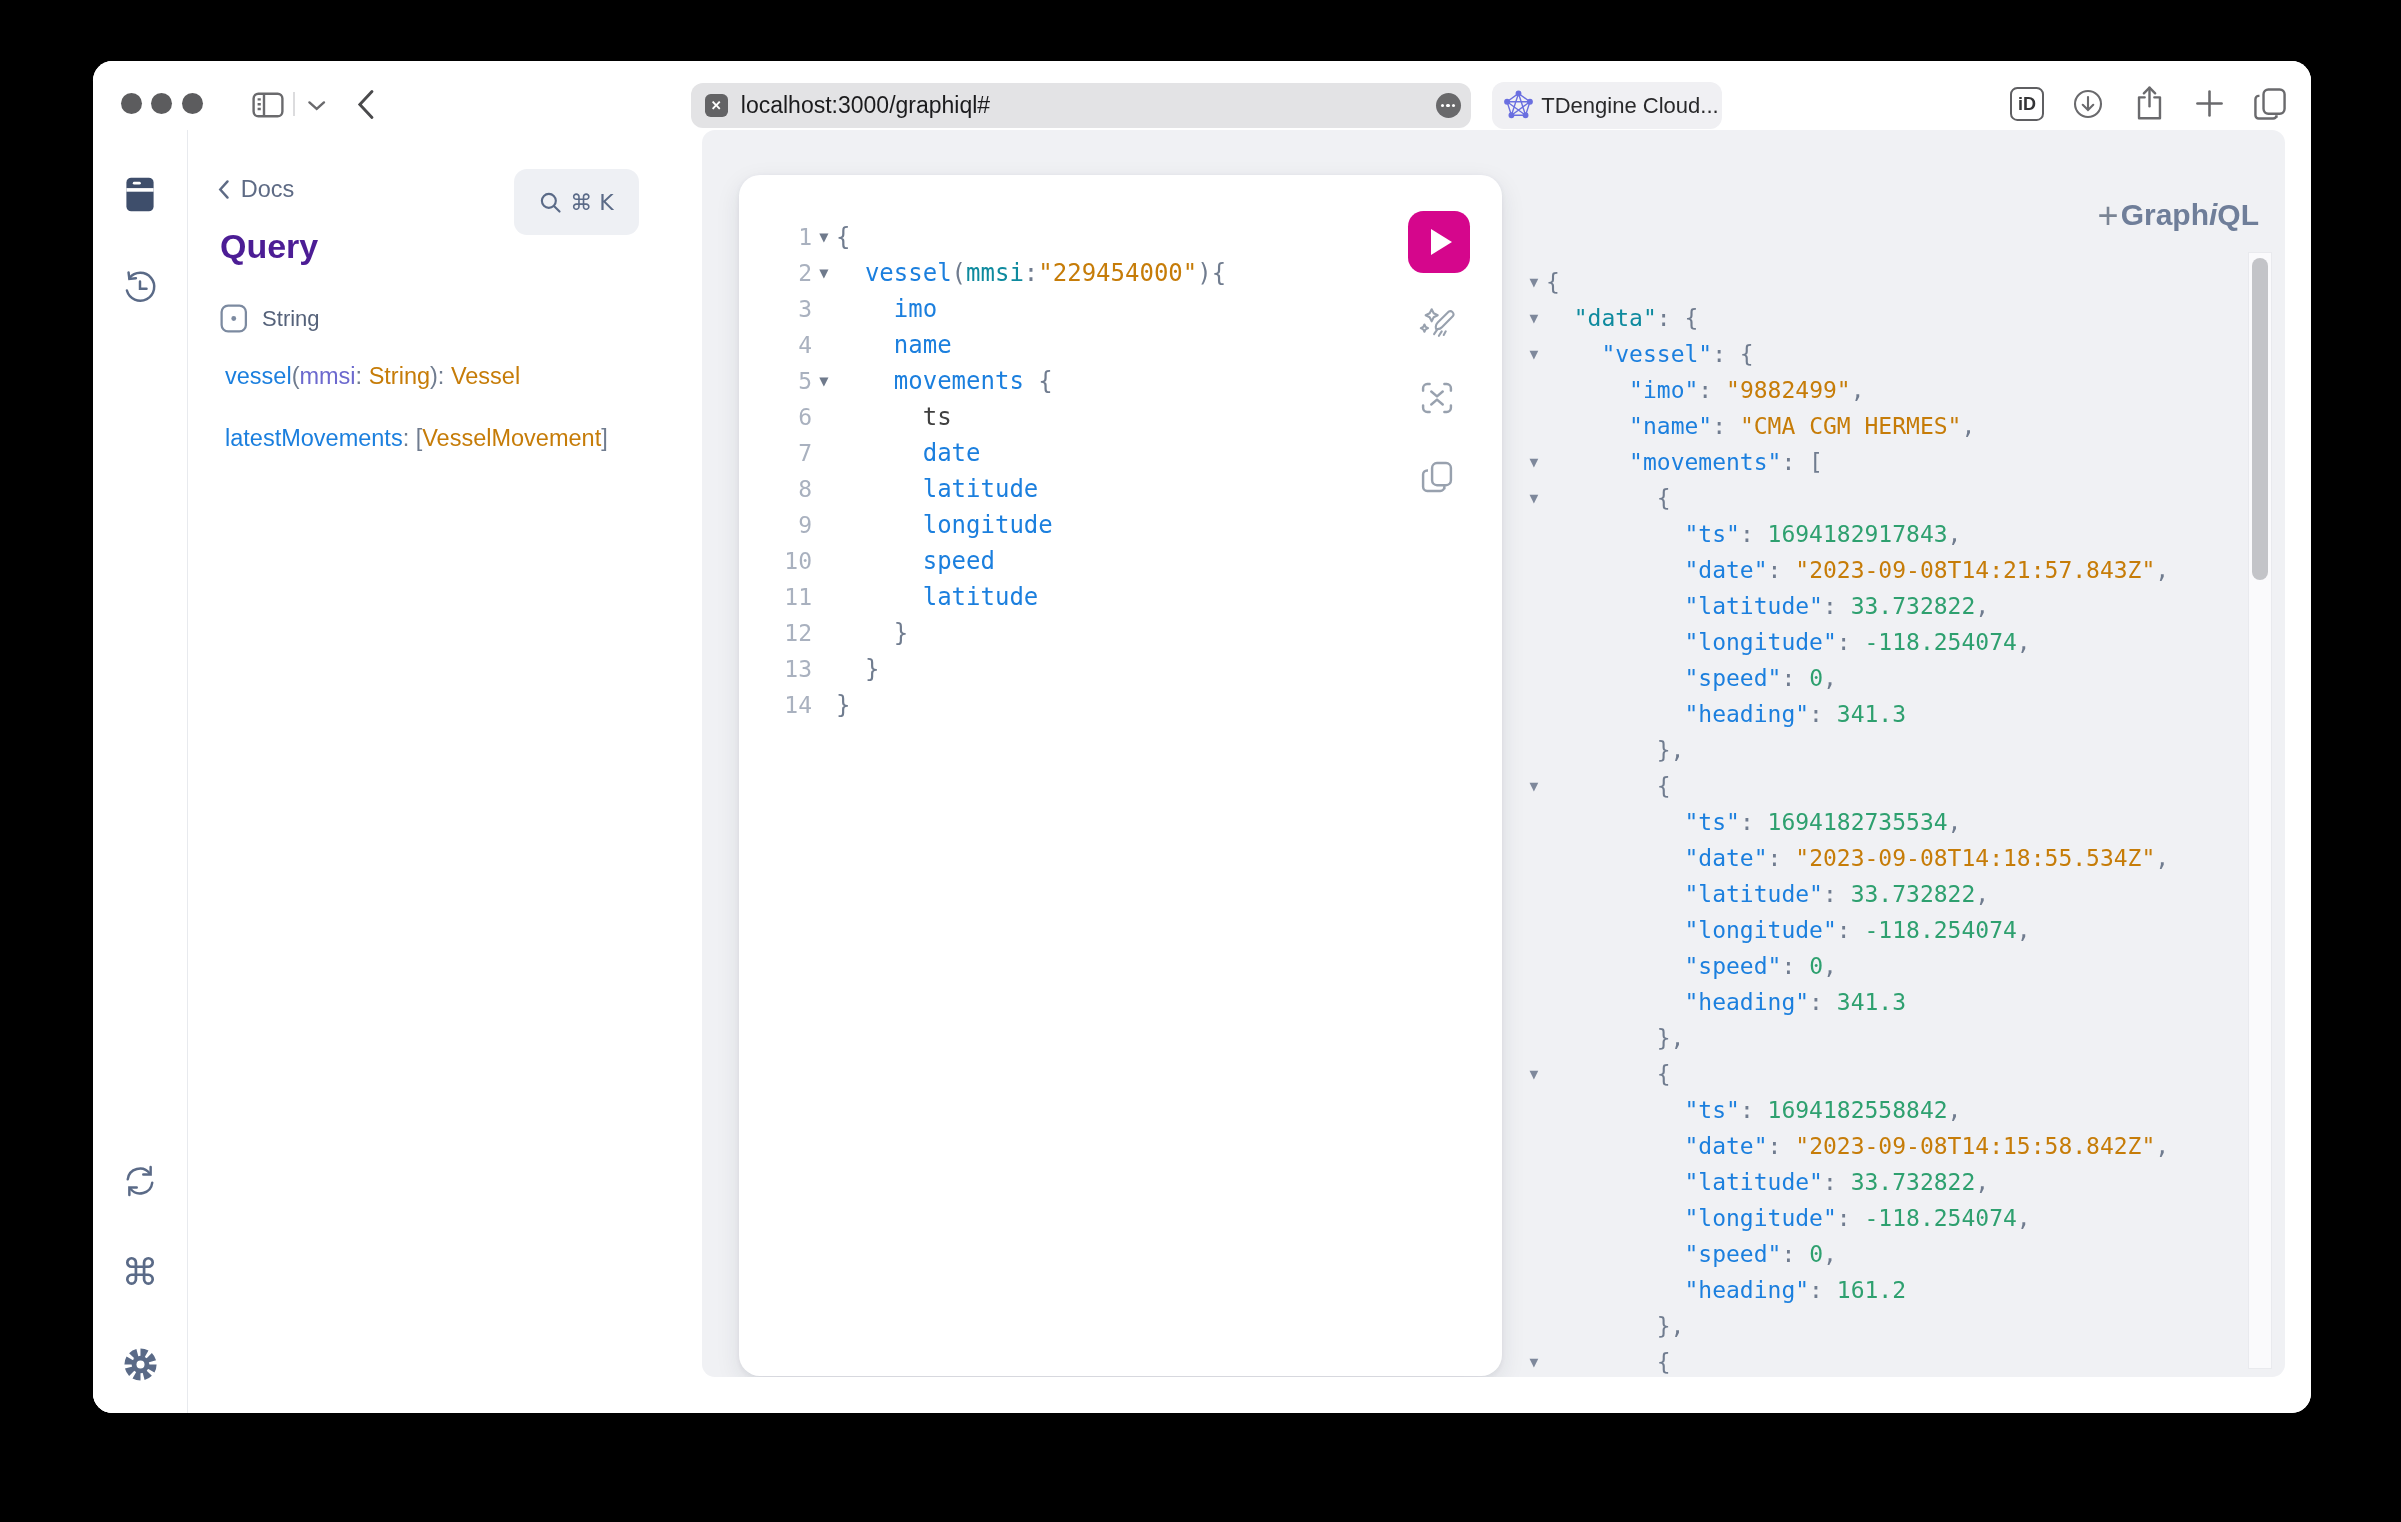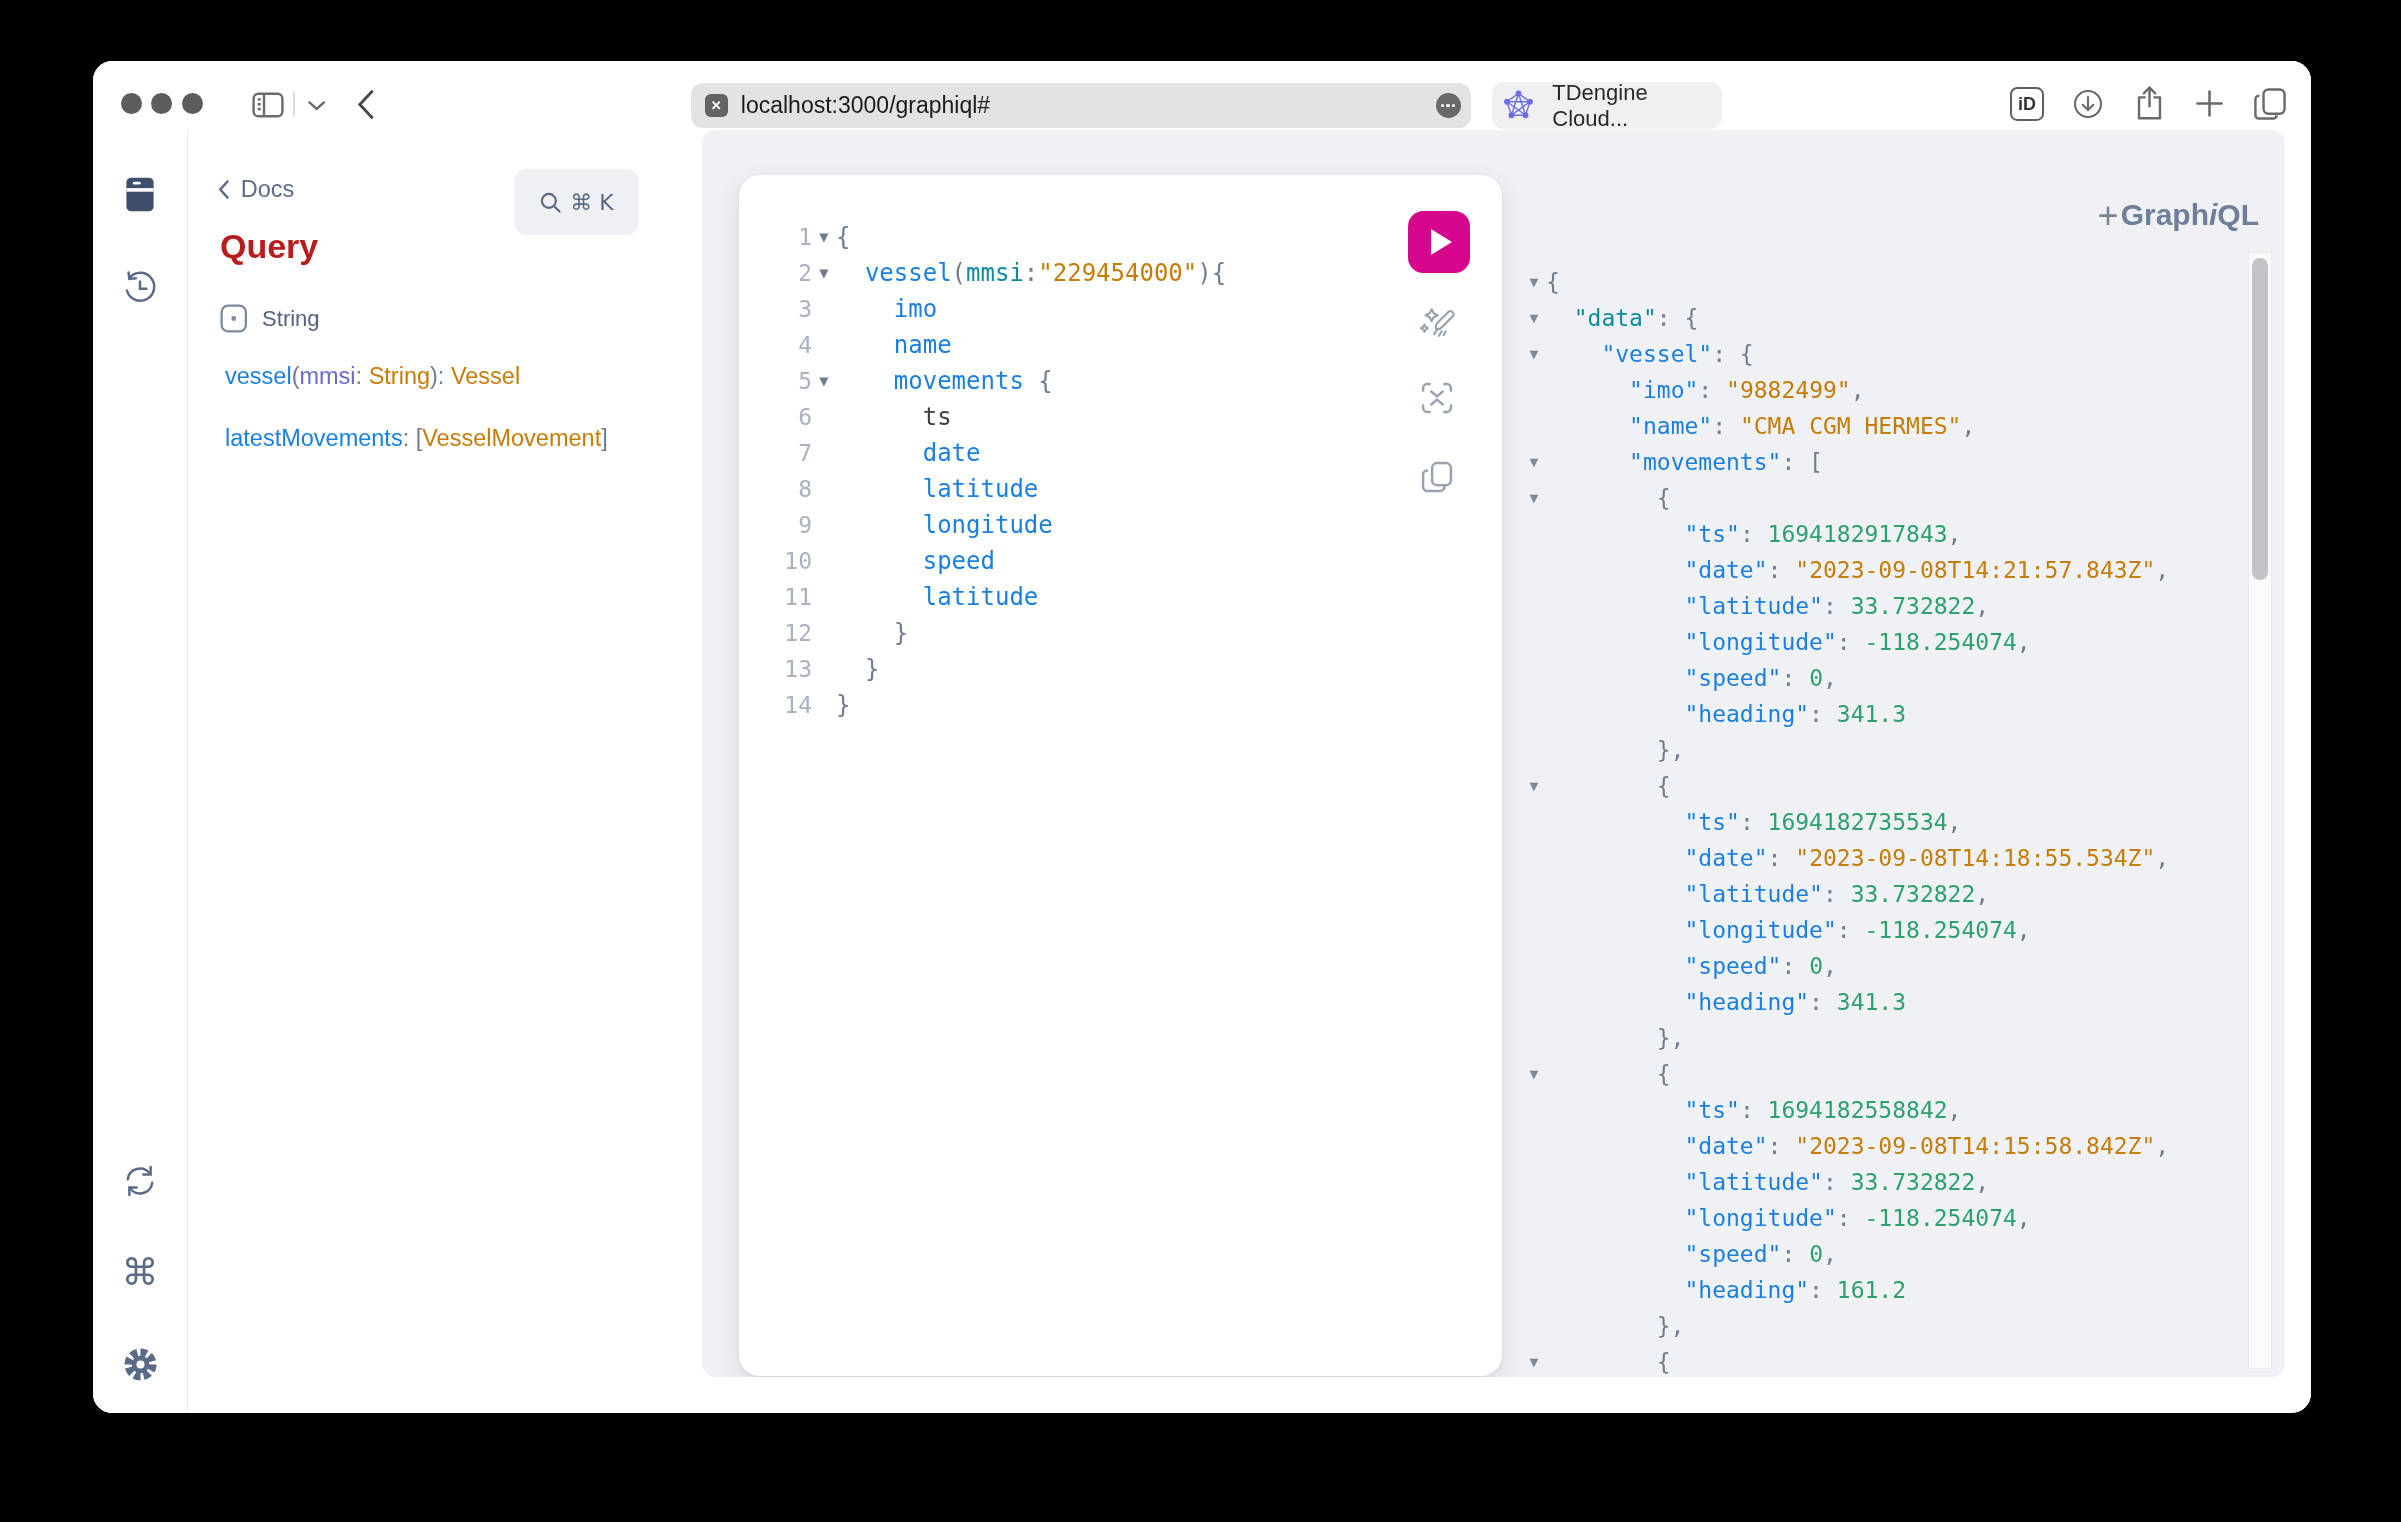--- a/index.html
+++ b/index.html
@@ -13,33 +13,33 @@
   .tb-icon { position:absolute; color:#6A6A6D; }
   .tb-divider { position:absolute; left:200px; top:31px; width:1.6px; height:24px; background:#DCDCDE; }
 
   .urlbar { position:absolute; left:598px; top:22px; width:780px; height:45px; background:#E3E3E5; border-radius:12px; display:flex; align-items:center; }
   .favicon { width:23px; height:23px; border-radius:5.7px; background:#636365; color:#fff; font-size:13px; font-weight:bold; display:flex; align-items:center; justify-content:center; margin-left:13.8px; }
   .url-text { font-size:23px; color:#1B1B1D; margin-left:13px; flex:1; }
   .ellipsis-btn { width:25px; height:25px; border-radius:50%; background:#69696B; margin-right:10.5px; display:flex; align-items:center; justify-content:center; gap:2.4px; }
   .ellipsis-btn i { width:3.2px; height:3.2px; border-radius:50%; background:#fff; }
 
   .fav-pill { position:absolute; left:1399px; top:21px; width:230px; height:47px; background:#F0F0F3; border-radius:12px; display:flex; align-items:center; }
-  .fav-label { font-size:22px; color:#29292B; margin-left:18px; }
+  .fav-label { font-size:22px; color:#29292B; margin-left:7px; }
 
   
   .app { position:absolute; left:0; top:69px; width:2218px; height:1283px; background:#fff; }
   .sidebar { position:absolute; left:0; top:0; width:95px; height:100%; border-right:1.6px solid #E8EAEE; background:#fff; }
   .sb-btn { position:absolute; left:27.5px; width:39px; height:39px; display:flex; align-items:center; justify-content:center; color:#5A6A87; }
   .cmd-glyph { font-family:"DejaVu Sans",sans-serif; font-size:37px; color:#5A6A87; }
 
   .docs { position:absolute; left:96px; top:0; width:513px; height:100%; background:#fff; }
   .docs-back { position:absolute; left:27.5px; top:42px; height:34px; display:flex; align-items:center; gap:11.3px; color:#5E6B85; font-size:23.5px; }
   .search-btn { position:absolute; left:325px; top:39px; width:125px; height:66px; border-radius:13px; background:#EEF0F4; display:flex; align-items:center; justify-content:center; gap:8px; color:#5A6A87; font-size:22px; }
   .kbd { font-family:"DejaVu Sans",sans-serif; }
-  .docs-title { position:absolute; left:31px; top:97px; font-size:34px; font-weight:bold; color:#b91c1c; }
+  .docs-title { position:absolute; left:31px; top:97px; font-size:34px; font-weight:bold; color:#4c1d95; }
   .fields-row { position:absolute; left:31px; top:173px; display:flex; align-items:center; gap:14.6px; color:#55627A; font-size:22px; }
   .field-entry { position:absolute; left:36px; font-size:23.5px; white-space:pre; }
 
   
   .workspace { position:absolute; left:609px; top:0; width:1583px; height:1247px; background:#F0F1F4; border-radius:13px; overflow:hidden; }
 
   .editor-card { position:absolute; left:37px; top:45px; width:763px; height:1201px; background:#fff; border-radius:21px; box-shadow:0 8px 24px rgba(30,40,60,.10), 0 1.6px 4.9px rgba(30,40,60,.06); }
   .editor-lines { position:absolute; left:13px; top:44px; font-family:"DejaVu Sans Mono",monospace; font-size:24px; line-height:36px; }
   .cl { display:flex; white-space:pre; }
   .ln { display:inline-block; width:60px; text-align:right; color:#A9B1BF; font-size:23px; }

